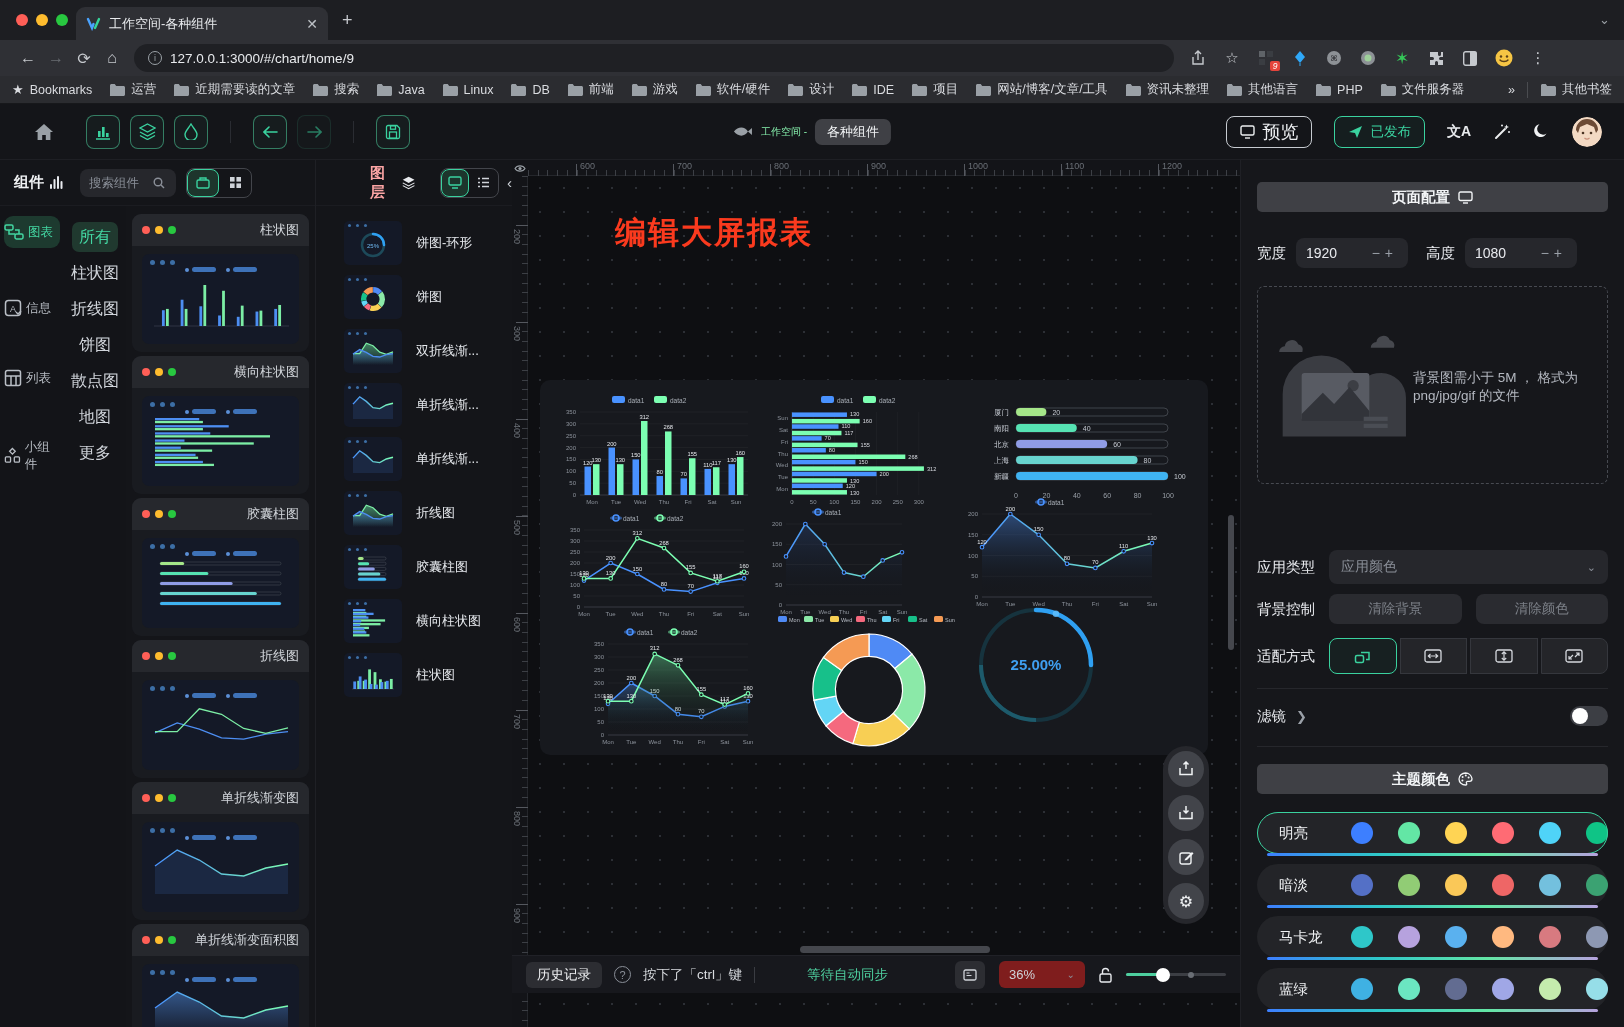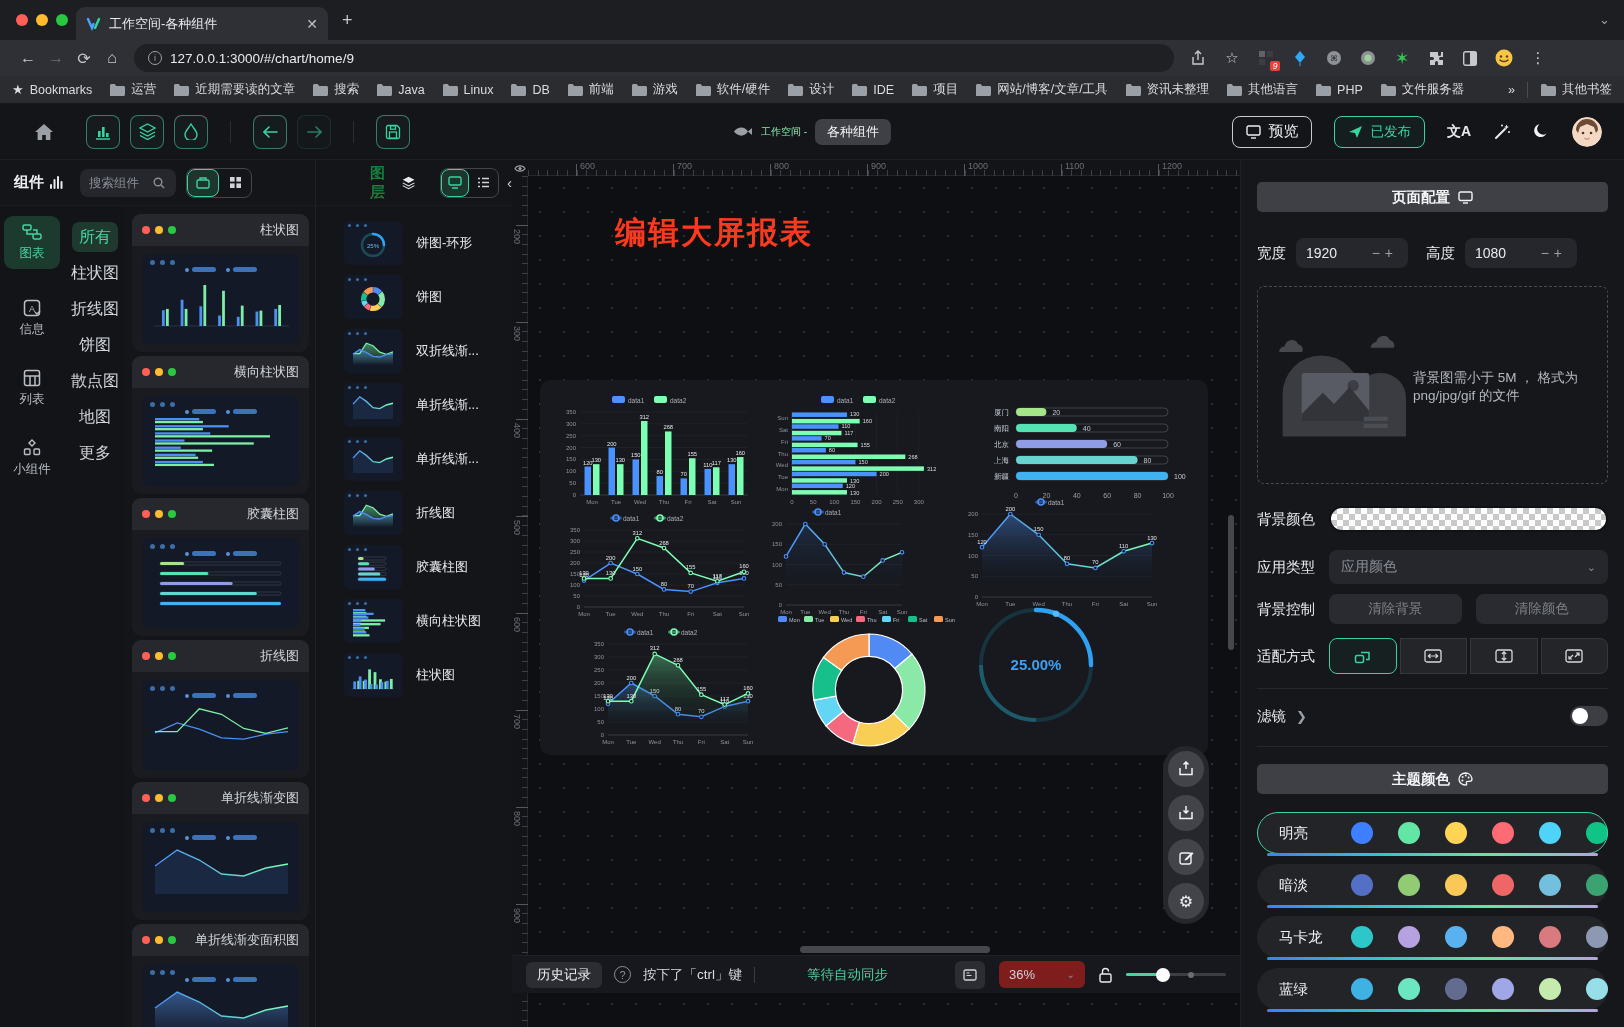--- a/index.html
+++ b/index.html
@@ -43,41 +43,41 @@
   border-bottom:1px solid #1e1f24;display:flex;align-items:center;}
 .ab-left{display:flex;align-items:center;gap:10px;margin-left:34px;}
 .sqbtn{width:34px;height:34px;border:1px solid rgba(78,207,159,.55);border-radius:8px;
   display:flex;align-items:center;justify-content:center;background:rgba(78,207,159,.04);}
 .sqbtn.dim{border-color:rgba(78,207,159,.22);opacity:.55;}
 .ab-sep{width:1px;height:22px;background:#2a2c32;margin:0 12px;}
 .ab-center{position:absolute;left:50%;transform:translateX(-50%);display:flex;align-items:center;gap:8px;}
 .ab-title{color:#86efac;font-size:10px;text-align:right;}
 .ab-badge{background:#3f4045;color:#f0f2f4;font-size:13px;padding:4px 12px;border-radius:7px;}
 .ab-right{margin-left:auto;display:flex;align-items:center;gap:22px;margin-right:22px;}
-.btn-preview{height:32px;border:1px solid #c7cbd1;border-radius:8px;color:#eceef0;font-size:15px;
+.btn-preview{height:32px;border:1px solid #c7cbd1;border-radius:8px;color:#eceef0;font-size:18px;
   display:flex;align-items:center;gap:7px;padding:0 13px;background:transparent;text-align:right;}
 .btn-publish{height:32px;border:1px solid #3ad29f;border-radius:8px;color:#3ad29f;font-size:13.5px;
   display:flex;align-items:center;gap:7px;padding:0 13px;background:rgba(58,210,159,.05);}
 .hd-ic{color:#e8eaed;font-size:17px;}
 .avatar{width:30px;height:30px;border-radius:50%;overflow:hidden;flex:none;}
 
 
 .comp-header{position:absolute;left:0;top:160px;width:315px;height:46px;background:#141519;
   display:flex;align-items:center;border-bottom:1px solid #1b1c21;}
 .comp-title{color:#f0f2f4;font-size:15px;font-weight:bold;margin-left:14px;display:flex;gap:6px;align-items:center;}
 .search-pill{margin-left:16px;width:96px;height:28px;background:#26272c;border-radius:8px;
   display:flex;align-items:center;gap:6px;padding:0 9px;}
 .search-pill input{background:transparent;border:none;outline:none;color:#cfd3d9;font-size:12.5px;width:58px;
   font-family:inherit;}
 .search-pill input::placeholder{color:#8a8f98;}
 .segwrap{margin-left:10px;display:flex;border:1px solid #43454b;border-radius:8px;overflow:hidden;}
 .seg{width:32px;height:28px;display:flex;align-items:center;justify-content:center;}
 .seg.on{background:#1d352c;outline:1px solid #3ad29f;outline-offset:-1px;border-radius:8px;}
 .navcol{position:absolute;left:0;top:206px;width:64px;bottom:0;background:#131418;}
-.nav-item{position:absolute;left:4px;width:56px;display:flex;flex-direction:column;align-items:center;
+.nav-item{position:absolute;left:4px;width:56px;display:flex;flex-direction:row;align-items:center;
   gap:4px;color:#b9bec5;font-size:12.5px;padding:7px 0;border-radius:9px;}
 .nav-item.on{background:#1d3a2f;color:#43d6a2;}
 .catcol{position:absolute;left:64px;top:206px;width:62px;bottom:0;background:#131418;}
 .cat{position:absolute;left:8px;width:46px;height:30px;display:flex;align-items:center;justify-content:center;
   color:#d0d4da;font-size:16px;border-radius:7px;white-space:nowrap;}
 .cat.on{background:#20392f;color:#43d6a2;}
 .cardcol{position:absolute;left:126px;top:206px;width:189px;bottom:0;background:#141519;overflow:hidden;}
 .card{position:absolute;left:6px;width:177px;height:138px;border-radius:9px;overflow:hidden;background:#191b20;}
 .card-h{height:32px;background:#26282d;display:flex;align-items:center;padding:0 10px;}
 .mdots{display:flex;gap:5px;}
@@ -88,21 +88,21 @@
 .bdots i{width:5px;height:5px;border-radius:50%;background:#3c6ea5;display:block;}
 .plegend{display:flex;justify-content:center;gap:10px;margin-top:2px;}
 .plegend .pl{display:flex;align-items:center;gap:3px;}
 .plegend .pd{width:4px;height:4px;border-radius:50%;background:#5b8fd6;}
 .plegend .pb{width:24px;height:5px;border-radius:2.5px;background:#3e72b8;}
 
 
 .layers{position:absolute;left:315px;top:160px;width:197px;bottom:0;background:#141519;
   border-left:1px solid #1f2025;}
 .ly-header{height:46px;display:flex;align-items:center;border-bottom:1px solid #1b1c21;}
-.ly-title{color:#15803d;font-size:15px;font-weight:bold;margin-left:14px;display:flex;gap:6px;align-items:center;padding-left:40px;}
+.ly-title{color:#fca5a5;font-size:15px;font-weight:bold;margin-left:14px;display:flex;gap:6px;align-items:center;padding-left:40px;}
 .ly-collapse{margin-left:8px;color:#cfd3d9;font-size:15px;}
 .ly-item{position:absolute;left:0;width:100%;height:50px;display:flex;align-items:center;}
 .ly-thumb{position:relative;margin-left:28px;width:58px;height:44px;background:#141927;border-radius:5px;
   overflow:hidden;padding:3px 4px;}
 .ly-thumb .bdots i{width:3px;height:3px;}
 .ly-label{margin-left:14px;color:#e6e9ed;font-size:13px;}
 
 
 .canvas{position:absolute;left:512px;top:160px;width:728px;bottom:0;background:#0e0f12;overflow:hidden;}
 .dotgrid{position:absolute;left:16px;top:16px;right:0;bottom:0;
@@ -1581,24 +1581,20 @@
         <rect x="62" y="58" width="96" height="68" rx="4" fill="#585b63"></rect>
         <circle cx="135" cy="76" r="8" fill="#3c3e44"></circle>
         <path d="M62 116 L92 86 l16 16 22-24 28 34 v14 h-96 Z" fill="#32343a"></path>
         <g fill="#4a4d54">
             <rect x="150" y="120" width="34" height="6"></rect>
             <rect x="150" y="130" width="34" height="6"></rect>
           </g>
       </svg>
       <div class="upload-hint">背景图需小于 5M ， 格式为 png/jpg/gif 的文件</div>
     </div>
-    <div class="rp-row" style="top:346px;gap:14px;">
-      <span class="rp-label">背景颜色</span>
-      <div class="swatch"></div>
-    </div>
     <div class="rp-row" style="top:390px;gap:14px;">
       <span class="rp-label">应用类型</span>
       <div class="select">
         <span>应用颜色</span>
         <span class="chev">⌄</span>
       </div>
     </div>
     <div class="rp-row" style="top:434px;gap:14px;">
       <span class="rp-label">背景控制</span>
       <div class="gbtn">清除背景</div>

